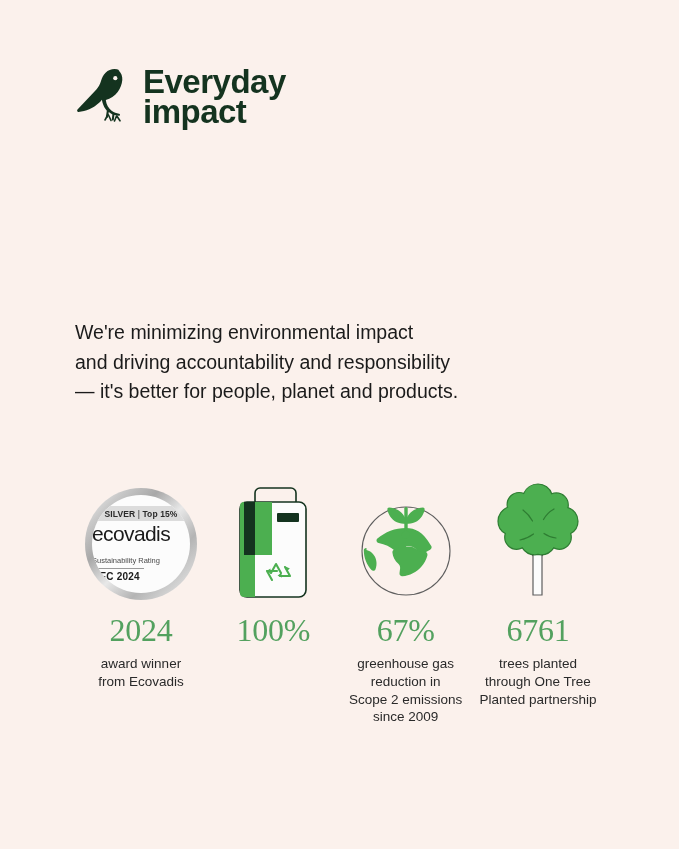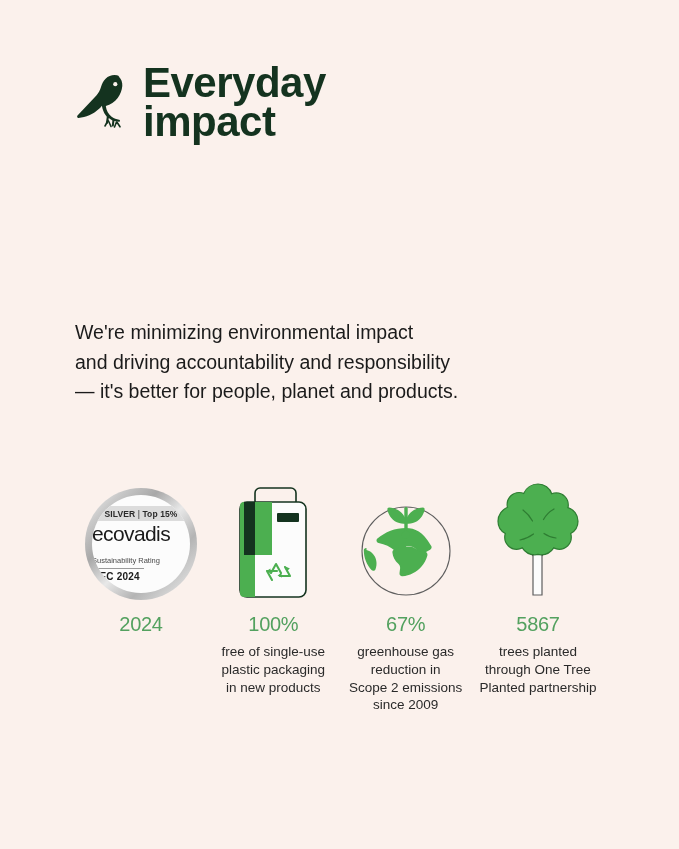--- a/index.html
+++ b/index.html
@@ -26,21 +26,21 @@
   .logo-block {
     position: absolute;
     left: 75px;
     top: 64px;
     display: flex;
     align-items: center;
     gap: 12px;
   }
   .logo-bird { display: block; }
   .logo-wordmark {
-    font-size: 42px;
+    font-size: 33px;
     font-weight: bold;
     line-height: 0.92;
     color: #14331F;
     letter-spacing: -0.5px;
     white-space: pre-line;
   }
 
   
   .headline {
     position: absolute;
@@ -84,24 +84,25 @@
     align-items: center;
   }
   .stat-icon {
     height: 130px;
     display: flex;
     align-items: flex-end;
     justify-content: center;
   }
   .stat-value {
     margin-top: 14px;
-    font-size: 20px;
+    font-size: 32px;
     color: #53A15F;
     line-height: 1;
     letter-spacing: -0.3px;
+    font-family: Liberation Serif, serif;
   }
   .stat-caption {
     margin-top: 9px;
     font-size: 13.5px;
     line-height: 1.32;
     color: #2A2A2A;
     text-align: center;
     white-space: pre-line;
   }
 
@@ -199,20 +200,22 @@
               <span>Top 15%</span>
             </div>
             <div class="medal-brand">ecovadis</div>
             <div class="medal-sub">Sustainability Rating</div>
             <div class="medal-rule"></div>
             <div class="medal-date">DEC 2024</div>
           </div>
         </div>
       </div>
       <div class="stat-value">2024</div>
+      <div class="stat-caption">award winner
+from Ecovadis</div>
     </div>
 
     <div class="stat">
       <div class="stat-icon">
         <svg width="86" height="115" viewBox="0 0 86 115" aria-hidden="true">
           <rect x="25" y="3" width="41" height="22" rx="5" fill="#FBF1EC" stroke="#14331F" stroke-width="1.6"></rect>
           <rect x="10" y="17" width="66" height="95" rx="7" fill="#FCFCFC" stroke="#14331F" stroke-width="1.6"></rect>
           <path d="M14 17h11v95H14a4 4 0 0 1-4-4V21a4 4 0 0 1 4-4z" fill="#4CAF50"></path>
           <rect x="14" y="17" width="11" height="53" fill="#14331F"></rect>
           <rect x="25" y="17" width="17" height="53" fill="#4CAF50"></rect>
@@ -223,23 +226,20 @@
             <path d="M42 95 L37 86 L47 86"></path>
           </g>
           <g fill="#4CAF50">
             <path d="M36.5 86 l4 -2.6 v5.2 z"></path>
             <path d="M55.5 81.5 l4.4 1.9 -3.6 3.1 z"></path>
             <path d="M52 92.6 l-4.4 -1.9 3.6 -3.1 z"></path>
           </g>
         </svg>
       </div>
       <div class="stat-value">100%</div>
-      <div class="stat-caption">free of single-use
-plastic packaging
-in new products</div>
     </div>
 
     <div class="stat">
       <div class="stat-icon">
         <svg width="104" height="128" viewBox="0 0 104 128" aria-hidden="true">
           <circle cx="52" cy="79" r="44" fill="#FBF1EC" stroke="#5E5E5E" stroke-width="1.1"></circle>
           <path fill="#4CAF50" d="M52 35c-0.9 0-1.7 0.7-1.7 1.6v21c0 0.9 0.8 1.6 1.7 1.6s1.7-0.7 1.7-1.6v-21c0-0.9-0.8-1.6-1.7-1.6z"></path>
           <path fill="#4CAF50" d="M51 45.5c-3-6.2-9.3-9.6-16-9.9-1 0-1.8 0.9-1.6 1.9 1.1 6.5 5.6 11.8 11.8 13.6 2.4 0.7 4.9 0.8 7.3 0.3 0.8-0.2 1.2-1.1 0.8-1.8-0.8-1.3-1.6-2.7-2.3-4.1z"></path>
           <path fill="#4CAF50" d="M53 45.5c3-6.2 9.3-9.6 16-9.9 1 0 1.8 0.9 1.6 1.9-1.1 6.5-5.6 11.8-11.8 13.6-2.4 0.7-4.9 0.8-7.3 0.3-0.8-0.2-1.2-1.1-0.8-1.8 0.8-1.3 1.6-2.7 2.3-4.1z"></path>
           <path fill="#4CAF50" d="M52 35c-10.9 0-20.9 4-28.6 10.6-1.6 1.4-0.9 4 1.2 4.4 6.5 1.2 11.6 3.9 16.1 7.5 1.6 1.3 3.9 1 5.2-0.5 1.4-1.7 3.3-3 5.6-3.6 0.9-0.2 1.8-0.3 2.7-0.3 4.4 0 8.2 2.7 9.9 6.5 0.8 1.9 3.2 2.6 4.9 1.4 2.3-1.6 4.6-3.1 7.1-4.3 1.8-0.9 2.1-3.4 0.5-4.7C69 38.8 60.9 35 52 35z" transform="translate(0,21)"></path>
@@ -257,20 +257,20 @@
 
     <div class="stat">
       <div class="stat-icon">
         <svg width="92" height="122" viewBox="0 0 92 122" aria-hidden="true">
           <path fill="#FCFCFC" stroke="#5E5E5E" stroke-width="1.2" d="M41 63h9v54h-9z"></path>
           <path fill="none" stroke="#5E5E5E" stroke-width="1.2" d="M41 78 L28 60 M50 78 L63 60 M45.5 74 L45.5 63"></path>
           <path fill="#4CAF50" stroke="#2E7D32" stroke-width="1.2" d="M46 6c-6.4 0-11.9 3.9-14.3 9.4-1.4-0.6-3-0.9-4.6-0.9-6.6 0-12 5.4-12 12 0 1 0.1 1.9 0.4 2.8C10.3 31.4 6 36.8 6 43.2c0 5.3 2.9 9.9 7.3 12.3-0.4 1.2-0.6 2.5-0.6 3.8 0 6.6 5.4 12 12 12 2 0 3.9-0.5 5.6-1.4 2.6 4.1 7.2 6.9 12.4 6.9 1.1 0 2.2-0.1 3.3-0.4 1 0.3 2.2 0.4 3.3 0.4 5.2 0 9.8-2.8 12.4-6.9 1.7 0.9 3.6 1.4 5.6 1.4 6.6 0 12-5.4 12-12 0-1.3-0.2-2.6-0.6-3.8 4.4-2.4 7.3-7 7.3-12.3 0-6.4-4.3-11.8-10.1-13.5 0.3-0.9 0.4-1.8 0.4-2.8 0-6.6-5.4-12-12-12-1.6 0-3.2 0.3-4.6 0.9C57.9 9.9 52.4 6 46 6z"></path>
           <path fill="none" stroke="#2E7D32" stroke-width="1.2" stroke-linecap="round" d="M31 32c4 3 7 6.5 9.5 11 M62 31c-4.5 2.5-8 6-10.5 10.5 M28 62c5-1 9.5-3 13.5-6 M64 60c-4.5-0.5-8.5-2-12-4.5"></path>
         </svg>
       </div>
-      <div class="stat-value">5867</div>
+      <div class="stat-value">6761</div>
       <div class="stat-caption">trees planted
 through One Tree
 Planted partnership</div>
     </div>
 
   </div>
 </div>
 
 </body></html>

